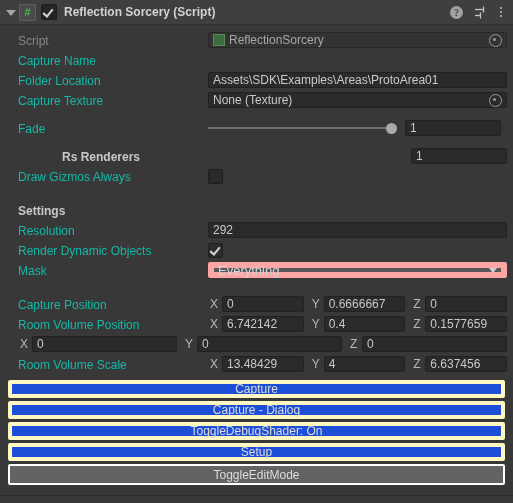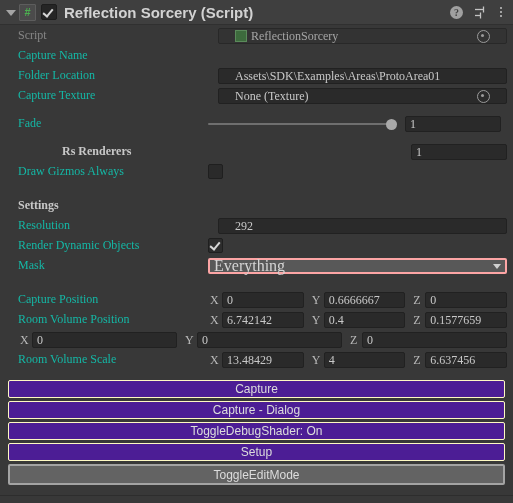--- a/index.html
+++ b/index.html
@@ -79,21 +79,21 @@
     position: absolute;
     left: 3px; top: 2px;
     width: 4px; height: 8px;
     border: solid #d6d6d6;
     border-width: 0 2px 2px 0;
     transform: rotate(40deg);
   }
   .comp-title {
     font-weight: bold;
     color: #d2d2d2;
-    font-size: 15px;
+    font-size: 12px;
     flex: 1 1 auto;
     white-space: nowrap;
   }
   .hdr-icons {
     display: flex;
     align-items: center;
     gap: 11px;
     flex: 0 0 auto;
     margin-right: 4px;
   }
@@ -121,25 +121,24 @@
     display: block;
     width: 2px; height: 2px;
     background: #c4c4c4;
     border-radius: 50%;
   }
 
   
   .body-area { padding: 0; }
   .row {
     display: flex;
-    align-items: flex-start;
+    align-items: flex-end;
     height: 20px;
     padding-left: 18px;
     box-sizing: border-box;
-    font-family: Liberation Serif, serif;
   }
   .lbl {
     width: 190px;
     flex: 0 0 190px;
     color: #14b8a6;
     font-size: 12px;
     white-space: nowrap;
     overflow: hidden;
   }
   .lbl.dim { color: #868686; }
@@ -147,28 +146,27 @@
   .lbl.indent-tri { position: relative; padding-left: 44px; }
 
   .field {
     flex: 1 1 auto;
     height: 16px;
     background: #2a2a2a;
     border: 1px solid #212121;
     border-radius: 2px;
     display: flex;
     align-items: center;
-    padding: 0 16px;
+    padding: 0 4px;
     box-sizing: border-box;
     color: #c9c9c9;
     font-size: 12px;
     margin-right: 6px;
     white-space: nowrap;
     overflow: hidden;
-    margin-left: 10px;
   }
   .field.objref { background: #333333; border-color: #282828; color: #a6a6a6; }
   .field.objref .mini-ic {
     width: 10px; height: 10px;
     background: #3d6b3d;
     border: 1px solid #5b8a5b;
     margin-right: 4px;
     flex: 0 0 auto;
     display: inline-block;
   }
@@ -249,28 +247,28 @@
     box-sizing: border-box;
     color: #c9c9c9;
     font-size: 12px;
   }
 
   
   .dropdown {
     flex: 1 1 auto;
     height: 16px;
     background: #585858;
-    border: 2px solid #fca5a5;
+    border: 6px solid #fca5a5;
     border-radius: 2px;
     display: flex;
     align-items: center;
     padding: 0 4px;
     box-sizing: border-box;
     color: #d5d5d5;
-    font-size: 16px;
+    font-size: 13px;
     margin-right: 6px;
   }
   .dropdown .caret {
     margin-left: auto;
     width: 0; height: 0;
     border-left: 4px solid transparent;
     border-right: 4px solid transparent;
     border-top: 5px solid #d0d0d0;
   }
 
@@ -311,34 +309,34 @@
   .vec .vfield:last-child { margin-right: 0; }
   .rs-row { position: relative; padding-left: 18px; }
 
   .spacer { height: 8px; }
   .spacer-lg { height: 14px; }
 
   
   .btn-area { padding: 0 8px; }
   .ubtn {
     height: 18px;
-    background: #4c1d95;
-    border: 1px solid #fef9c3;
+    background: #1d4ed8;
+    border: 4px solid #fef9c3;
     border-radius: 2px;
     color: #dcdcdc;
     font-size: 12px;
     display: flex;
     align-items: center;
     justify-content: center;
     margin-bottom: 3px;
     box-sizing: border-box;
     cursor: default;
   }
   .ubtn.selected {
-    border: 2px solid #a3a3a3;
+    border: 2px solid #ffffff;
     height: 21px;
     background: #636363;
   }
   .bottom-rule {
     position: absolute;
     left: 0; right: 0;
     bottom: 7px;
     height: 1px;
     background: #2d2d2d;
   }

